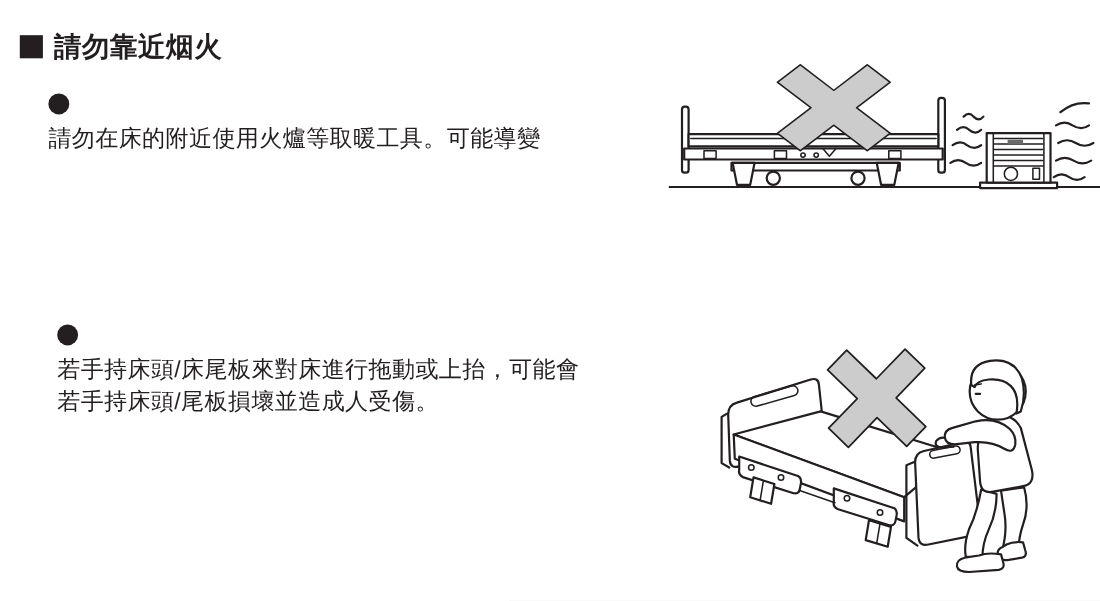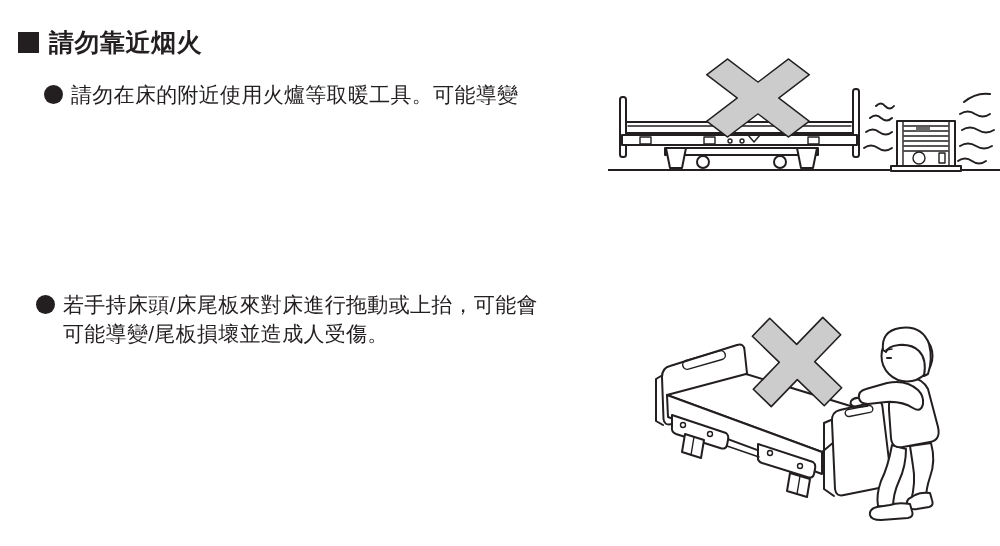--- a/index.html
+++ b/index.html
@@ -29,37 +29,37 @@
     background:var(--ink);
     flex:0 0 auto;
   }
   .heading-text{
     font-size:25px;font-weight:700;
     letter-spacing:0.5px;
     white-space:nowrap;
   }
   .bullet-row{
     position:absolute;
-    display:flex;align-items:flex-start;gap:8px;
+    display:flex;align-items:flex-start;gap:8px;flex-direction:column;
   }
   .dot-bullet{
     width:19px;height:19px;border-radius:50%;
     background:var(--ink);
     flex:0 0 auto;
     margin-top:5px;
   }
   .bullet-text{
     font-size:21px;line-height:29px;
     letter-spacing:0.3px;
     white-space:nowrap;
   }
   .pos-h1{left:18px;top:26px;}
   .pos-b1{left:44px;top:80px;}
   .pos-h2{left:18px;top:247px;}
-  .pos-b2{left:36px;top:290px;}
+  .pos-b2{left:52px;top:290px;}
   
   .illus{position:absolute;display:block;}
   .pos-i1{left:608px;top:58px;}
   .pos-i2{left:630px;top:300px;}
   .stk path,.stk rect,.stk circle,.stk line,.stk polyline{
     stroke:var(--ink);
     stroke-width:2;
     fill:#fff;
     stroke-linejoin:round;
     stroke-linecap:round;
@@ -142,21 +142,21 @@
       <path d="M352 88 q8 -5 16 0 q8 5 16 0"></path>
       <path d="M350 103 q7 -5 14 0 q7 5 14 0"></path>
     </g>
   </svg>
 
 
   <div class="bullet-row pos-b2">
     <div class="dot-bullet"></div>
     <div class="bullet-text">
       <div>若手持床頭/床尾板來對床進行拖動或上抬，可能會</div>
-      <div>可能導變/尾板損壞並造成人受傷。</div>
+      <div>若手持床頭/尾板損壞並造成人受傷。</div>
     </div>
   </div>
 
   <svg class="illus pos-i2 stk" width="370" height="246" viewBox="0 0 370 246">
     <g>
 
       <path d="M31 76 L26 79 L26 121 L33 125" class="nf"></path>
 
       <path d="M32 77 Q32 68 40 66 L107 45 Q114 43 114.5 50 L119 92 Q120 99 113 101 L42 124 Q34 126 33.5 119 Z"></path>
       <rect x="-22" y="-4.5" width="44" height="9" rx="4.5" transform="translate(74,60) rotate(-16)" class="nf thin"></rect>

